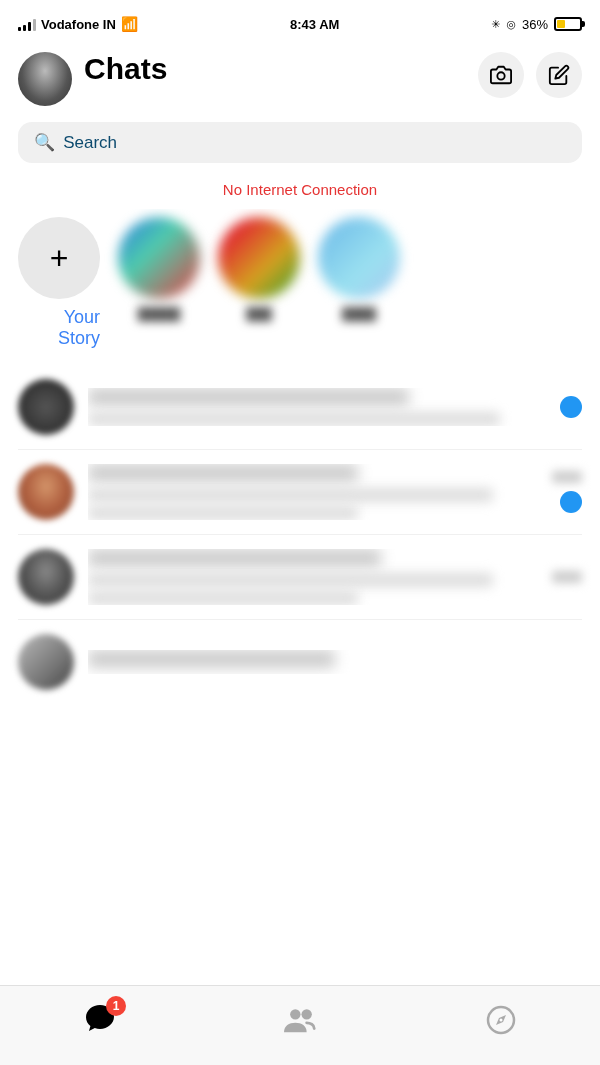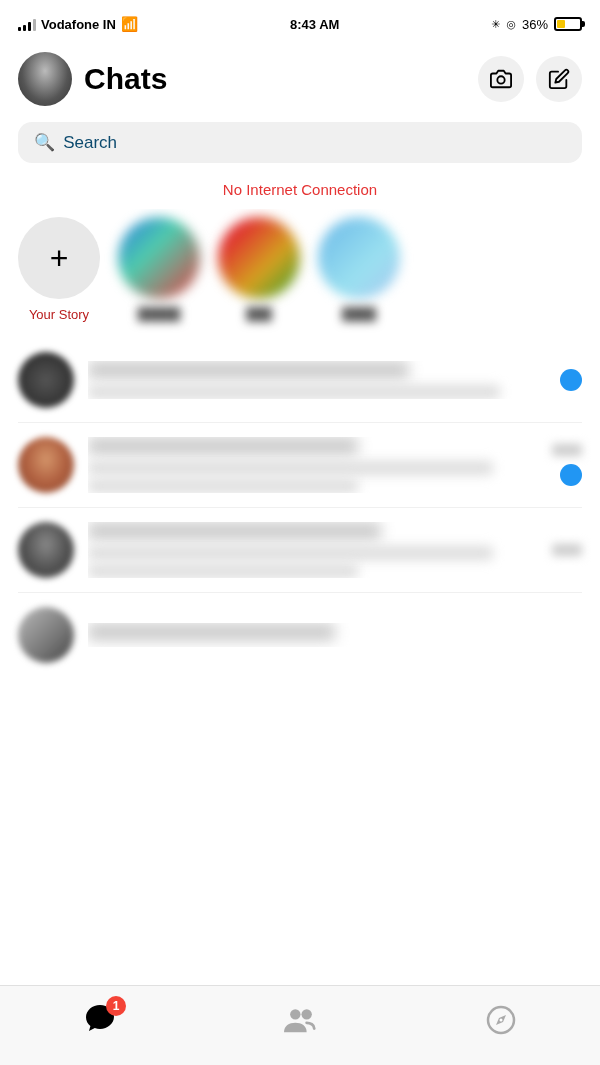--- a/index.html
+++ b/index.html
@@ -78,21 +78,21 @@
       width: 36%;
       height: 100%;
       background: #f5c400;
       border-radius: 1px;
     }
     .status-icon { font-size: 11px; }
 
     
     .header {
       display: flex;
-      align-items: center;
+      align-items: flex-start;
       padding: 8px 18px 12px 18px;
       background: #fff;
     }
     .avatar-header {
       width: 54px;
       height: 54px;
       border-radius: 50%;
       background: #555;
       overflow: hidden;
       flex-shrink: 0;
@@ -180,22 +180,22 @@
       background: #e8e8e8;
       cursor: pointer;
     }
     .plus-icon {
       font-size: 32px;
       font-weight: 300;
       color: #000;
       line-height: 1;
     }
     .story-label {
-      font-size: 13px;
-      color: #b91c1c;
+      font-size: 18px;
+      color: #3b82f6;
       text-align: right;
       max-width: 82px;
     }
     .story-blur {
       filter: blur(6px);
       width: 82px;
       height: 82px;
       border-radius: 50%;
     }
     .story-label-blur {

